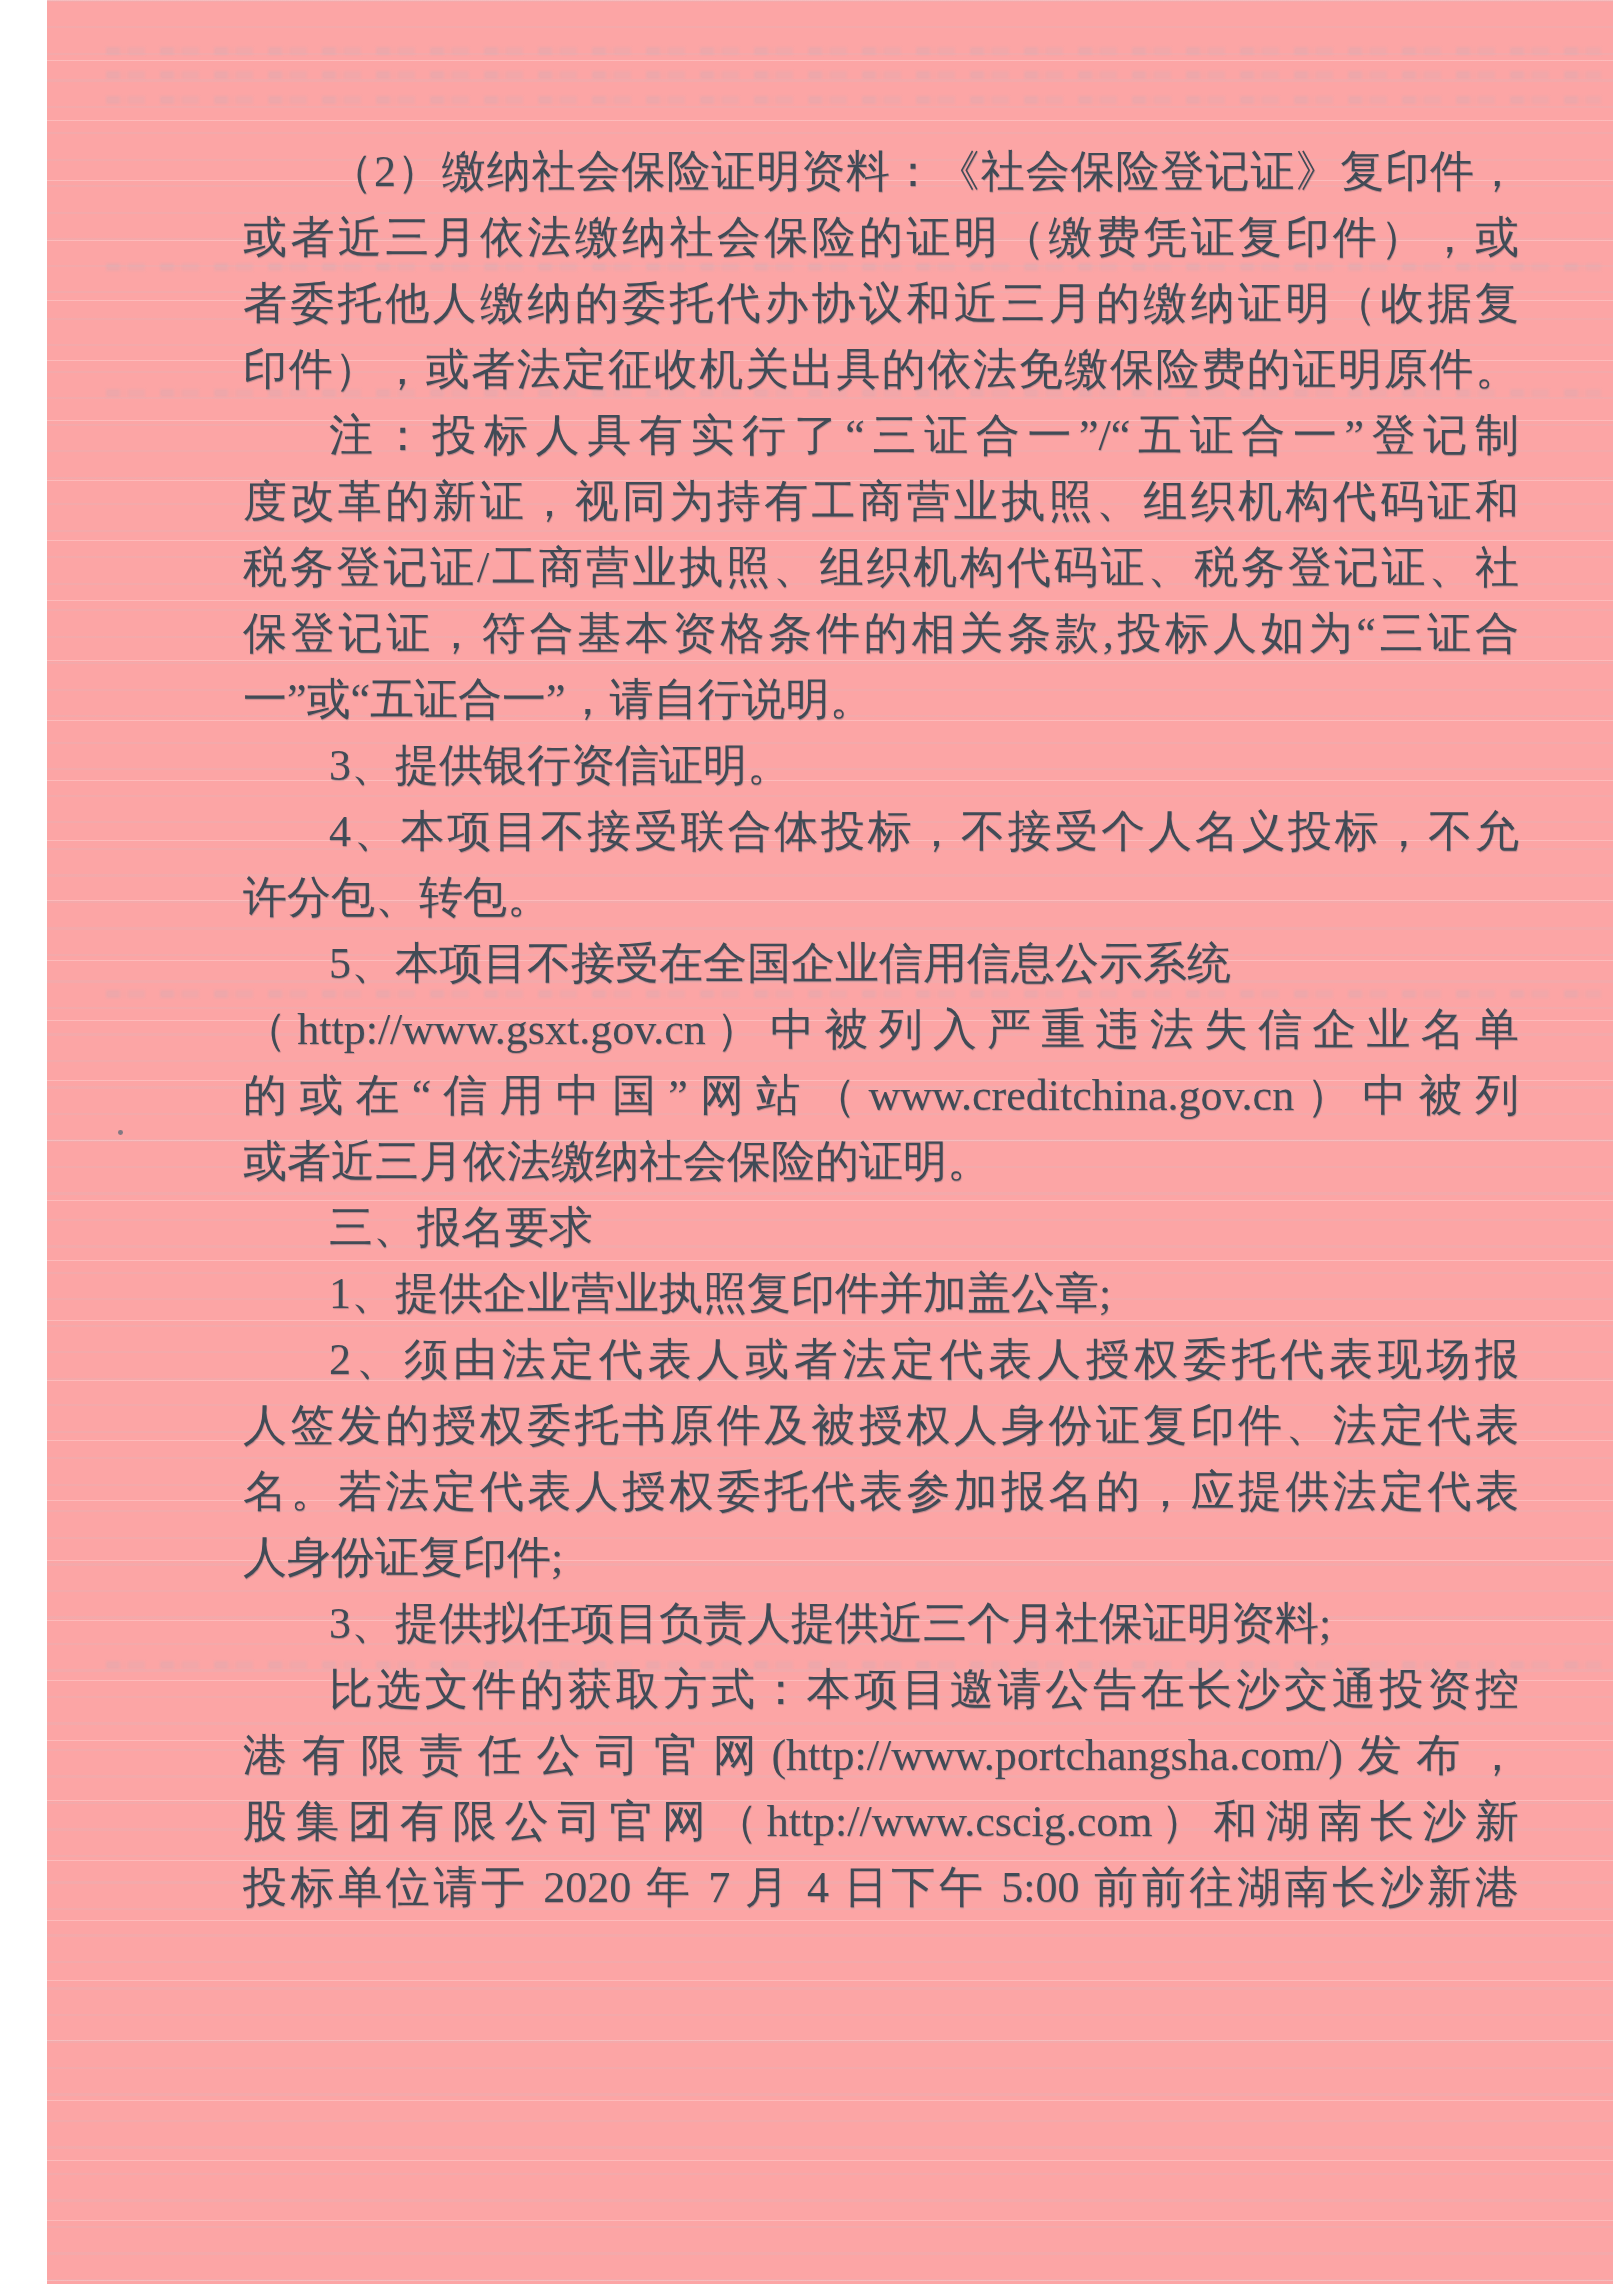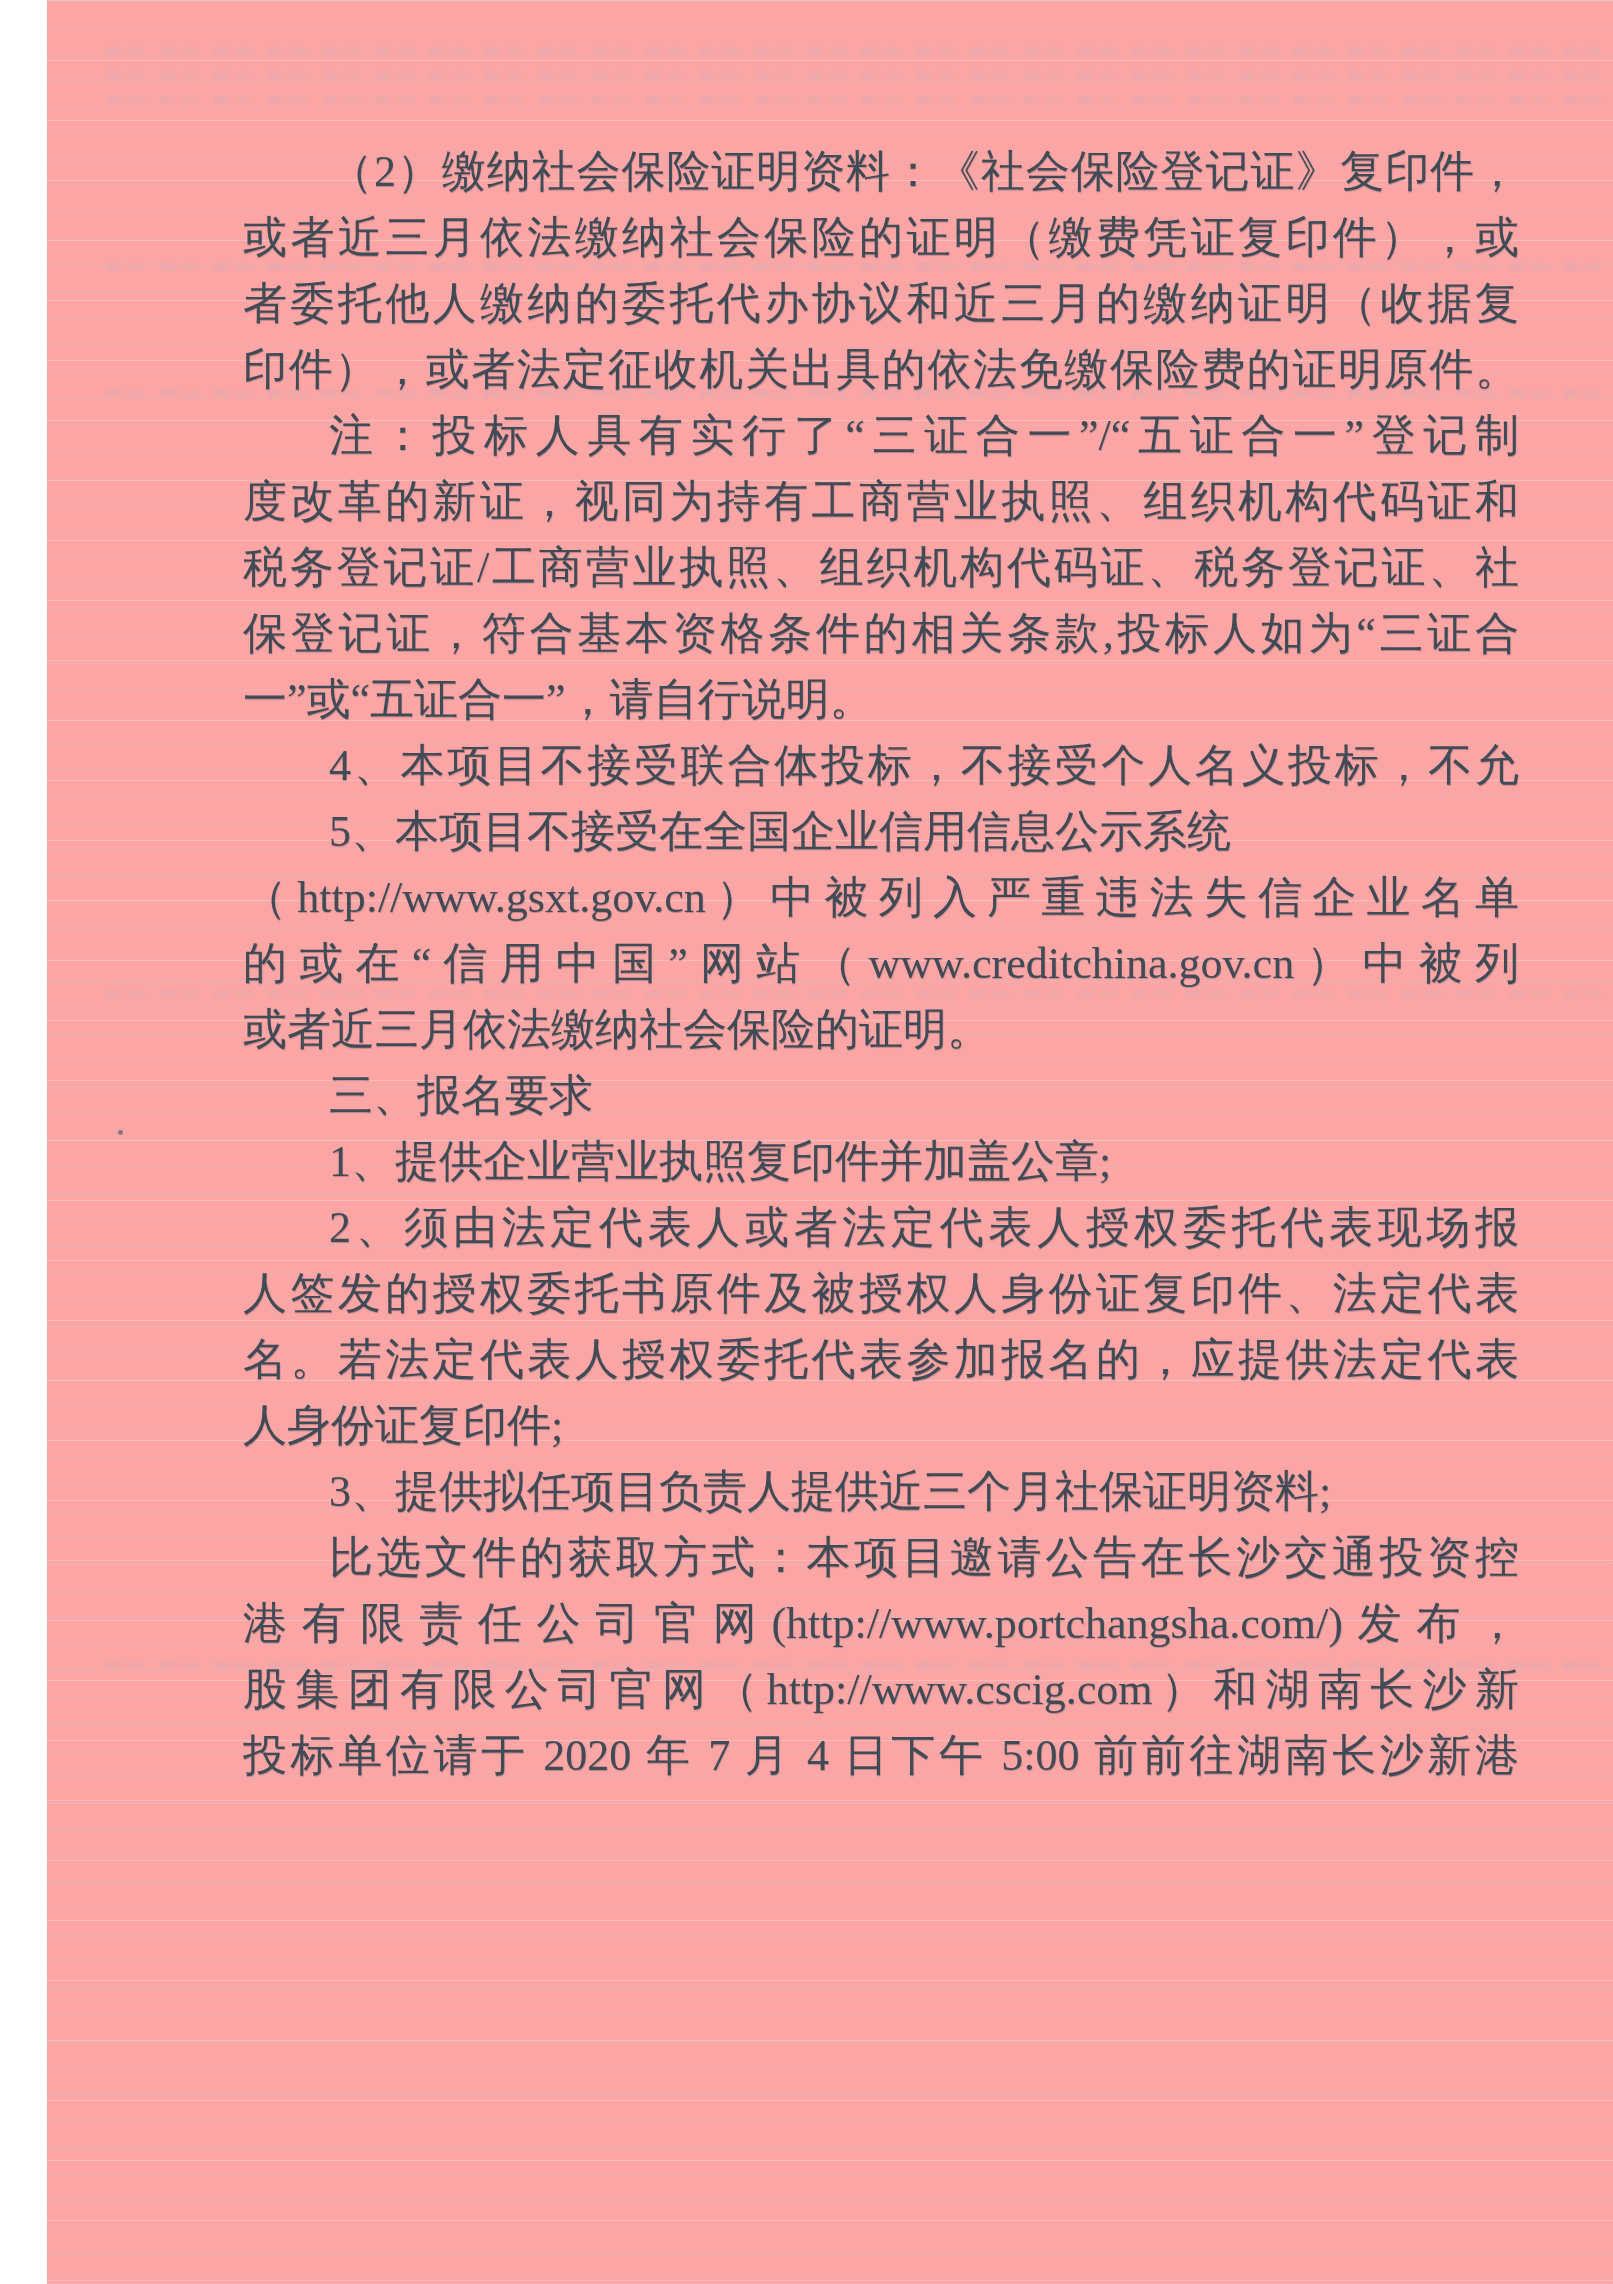--- a/index.html
+++ b/index.html
@@ -100,21 +100,23 @@
   <div class="content" style="color: rgb(65, 75, 86);">
       <p class="line indent full">（2）缴纳社会保险证明资料：《社会保险登记证》复印件，</p>
       <p class="line full">或者近三月依法缴纳社会保险的证明（缴费凭证复印件），或</p>
       <p class="line full">者委托他人缴纳的委托代办协议和近三月的缴纳证明（收据复</p>
       <p class="line full">印件），或者法定征收机关出具的依法免缴保险费的证明原件。</p>
       <p class="line indent full">注：投标人具有实行了“三证合一”/“五证合一”登记制</p>
       <p class="line full">度改革的新证，视同为持有工商营业执照、组织机构代码证和</p>
       <p class="line full">税务登记证/工商营业执照、组织机构代码证、税务登记证、社</p>
       <p class="line full">保登记证，符合基本资格条件的相关条款,投标人如为“三证合</p>
       <p class="line">一”或“五证合一”，请自行说明。</p>
+      <p class="line indent">3、提供银行资信证明。</p>
       <p class="line indent full">4、本项目不接受联合体投标，不接受个人名义投标，不允</p>
+      <p class="line">许分包、转包。</p>
       <p class="line indent">5、本项目不接受在全国企业信用信息公示系统</p>
       <p class="line full">（http://www.gsxt.gov.cn）中被列入严重违法失信企业名单</p>
       <p class="line full">的或在“信用中国”网站（www.creditchina.gov.cn）中被列</p>
       <p class="line">或者近三月依法缴纳社会保险的证明。</p>
       <p class="line indent">三、报名要求</p>
       <p class="line indent">1、提供企业营业执照复印件并加盖公章;</p>
       <p class="line indent full">2、须由法定代表人或者法定代表人授权委托代表现场报</p>
       <p class="line full">人签发的授权委托书原件及被授权人身份证复印件、法定代表</p>
       <p class="line full">名。若法定代表人授权委托代表参加报名的，应提供法定代表</p>
       <p class="line">人身份证复印件;</p>

